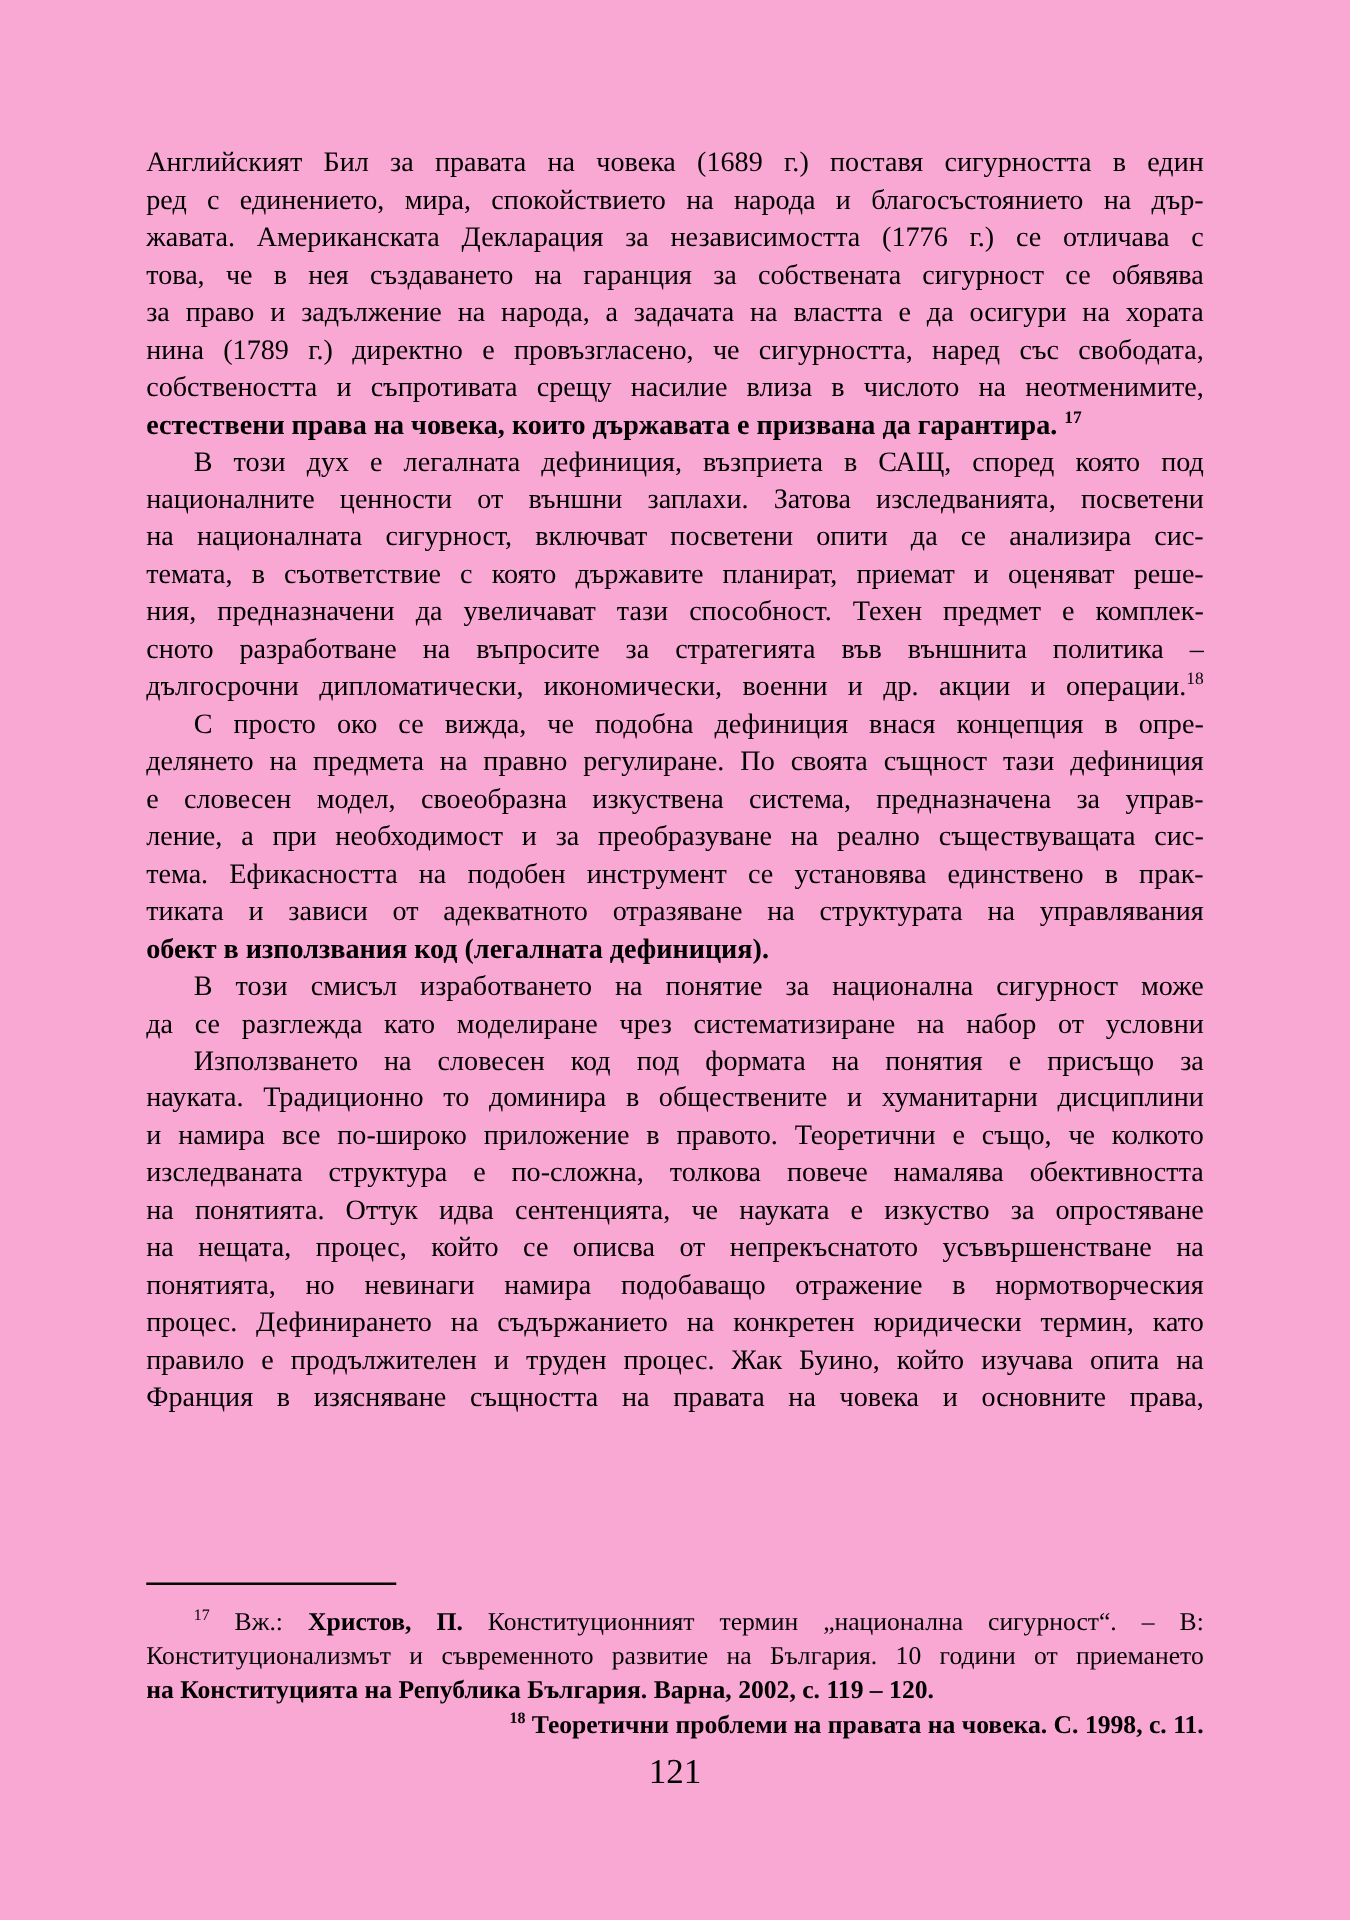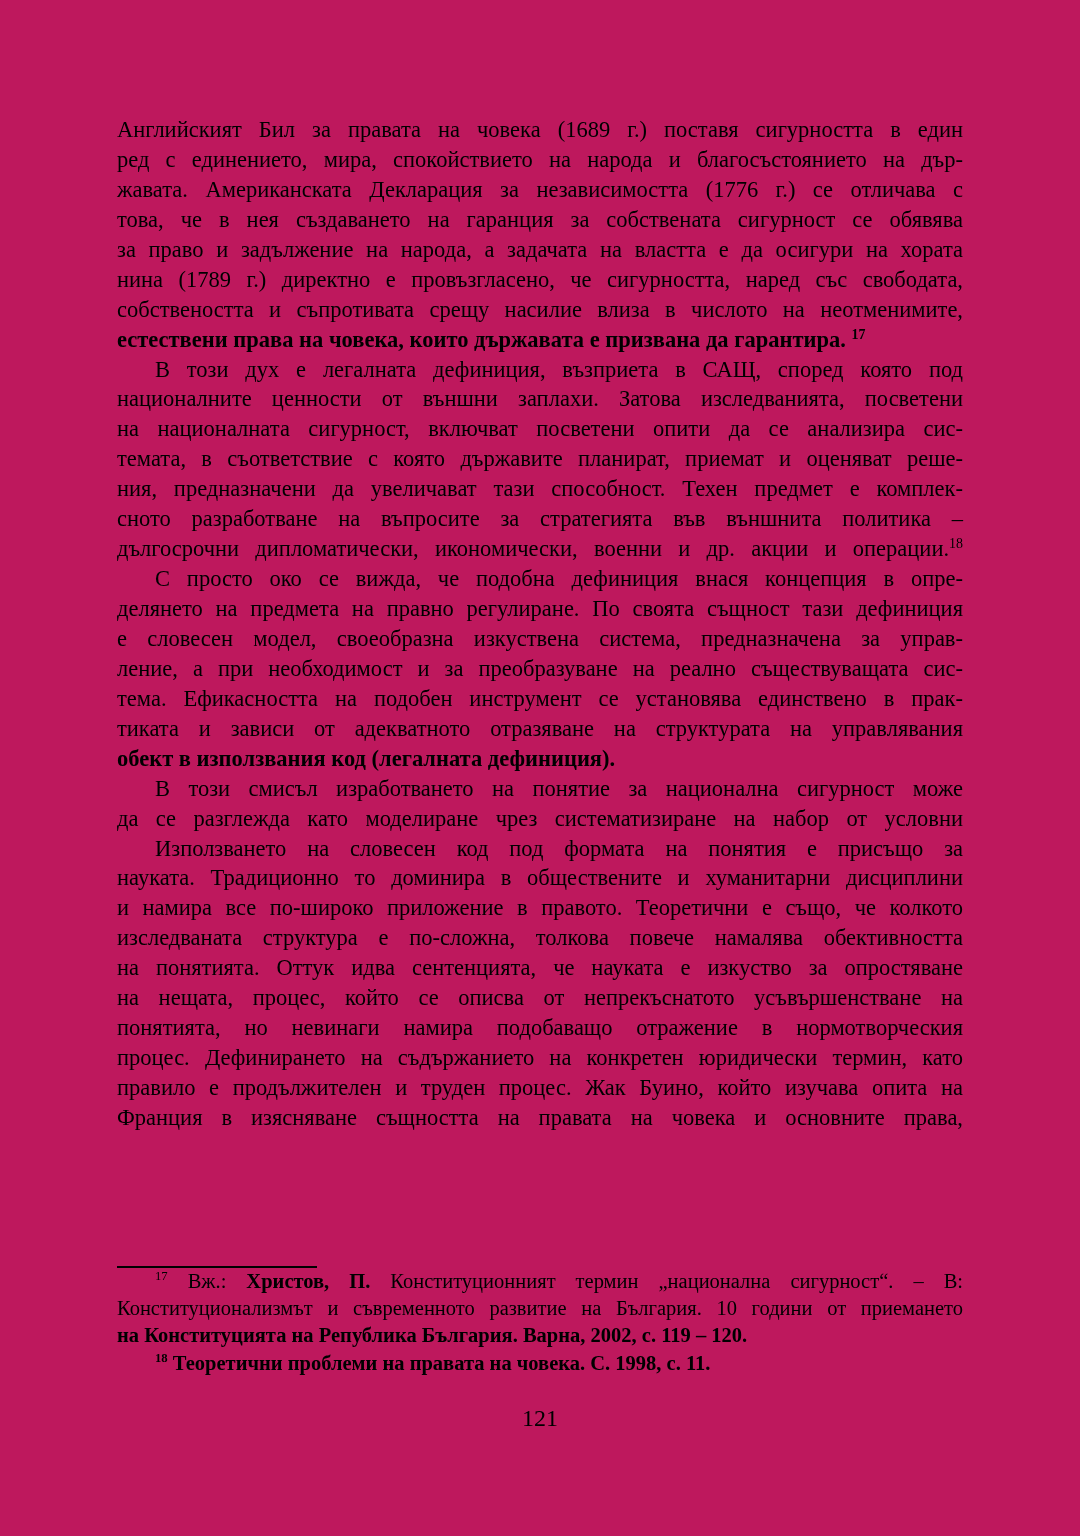--- a/index.html
+++ b/index.html
@@ -4,21 +4,21 @@
 <style>
   html, body {
     margin: 0;
     padding: 0;
     background: #ffffff;
   }
   .page {
     position: relative;
     width: 1080px;
     height: 1536px;
-    background: #be185d;
+    background: #f9a8d4;
     color: #000000;
     font-family: "Liberation Serif", "DejaVu Serif", serif;
     overflow: hidden;
   }
   .text-block {
     position: absolute;
     left: 117px;
     top: 115px;
     width: 846px;
   }
@@ -30,50 +30,50 @@
     text-align: justify;
     text-align-last: justify;
     white-space: normal;
     overflow: visible;
   }
   .line.unjust {
     text-align: left;
     text-align-last: auto;
     font-weight: bold;
   }
-  .line.indent { text-indent: 38px; }
+  .line.indent { text-indent: 38px; text-align: right; }
   sup {
     font-size: 0.62em;
     line-height: 0;
     vertical-align: super;
   }
   .footnote-area {
     position: absolute;
     left: 117px;
     top: 1266px;
     width: 846px;
   }
   .fn-rule {
     width: 200px;
     height: 0;
     border-top: 2px solid #000000;
   }
-  .fn-block { }
+  .fn-block { margin-top: 17px; }
   .fn-block .line {
     font-size: 20.5px;
     line-height: 27.2px;
     height: 27.2px;
   }
   .page-number {
     position: absolute;
     left: 0;
     right: 0;
     top: 1403px;
     text-align: center;
-    font-size: 24px;
+    font-size: 28px;
     line-height: 30px;
   }
 </style>
 </head>
 <body>
 
 <div class="page">
   <div class="text-block" id="body-block">
       <div class="paragraph">
         <div class="line"><span>Английският Бил за правата на човека (1689 г.) поставя сигурността в един</span></div>

